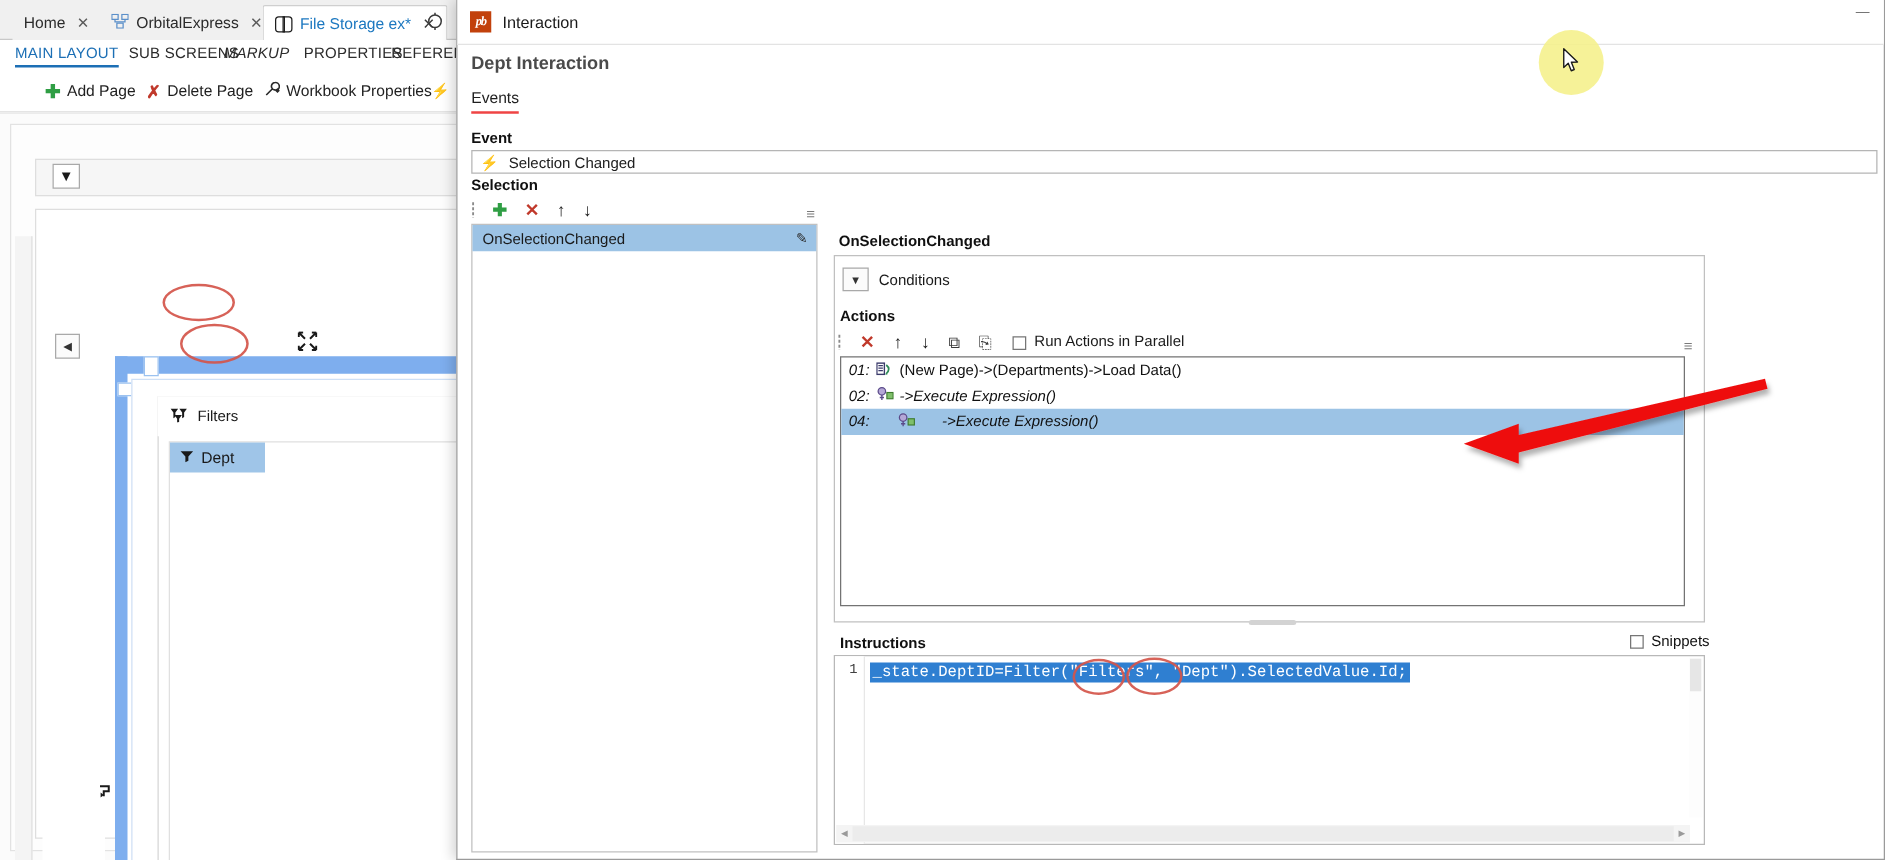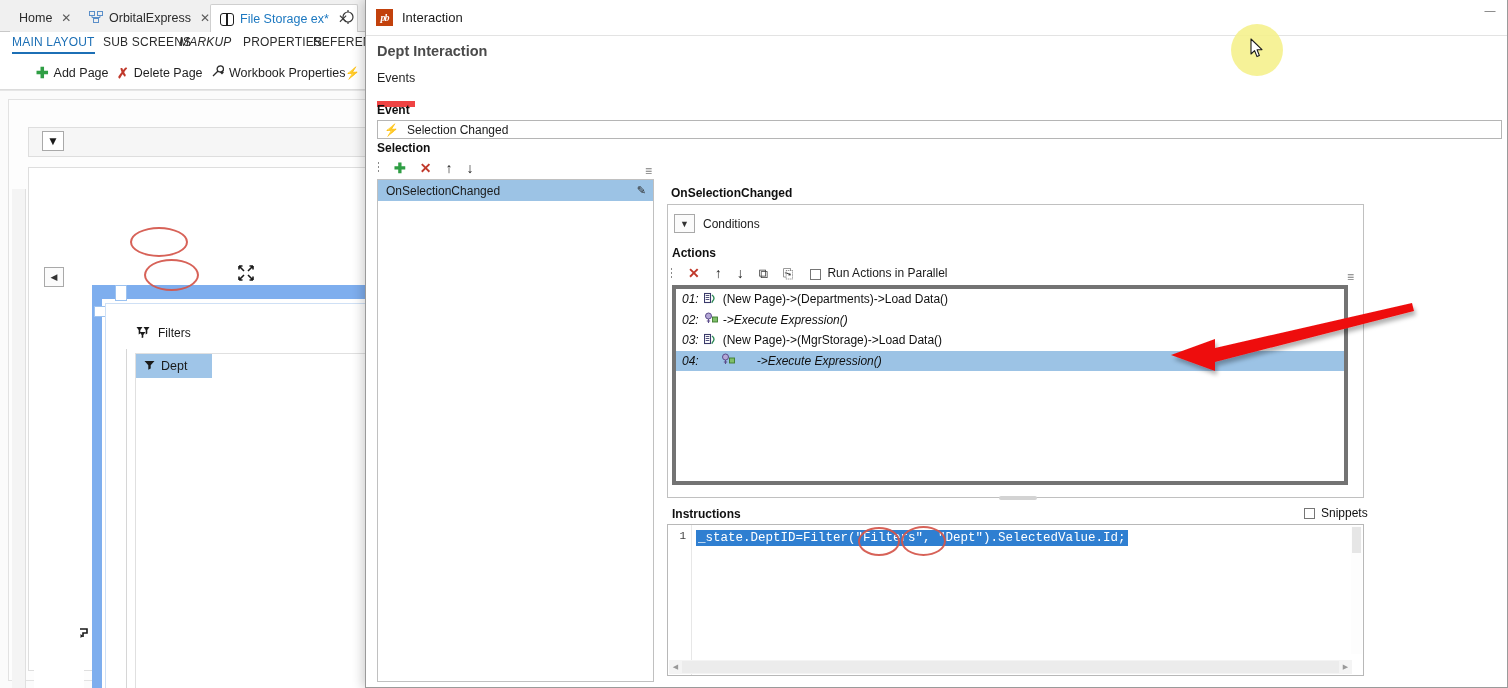--- a/index.html
+++ b/index.html
@@ -148,21 +148,21 @@
   .dlg-title .t { font-size: 13px; color: #1a1a1a; }
   .wincontrols { position:absolute; right: 6px; top: 2px; display:flex; gap: 2px; }
   .wc { width: 22px; height: 14px; display:flex; align-items:flex-end; justify-content:center;
         color:#6a6a6a; font-size: 11px; }
 
   .dlg-heading {
     position:absolute; left: 11px; top: 43px;
     font-size: 14.5px; font-weight: bold; color: #4a4a4a;
   }
   .dlg-tabs { position:absolute; left: 11px; top: 71px; }
-  .dtab { font-size: 12.5px; color: #1f1f1f; padding-bottom: 16px; border-bottom: 6px solid #ef4444; }
+  .dtab { font-size: 12.5px; color: #1f1f1f; padding-bottom: 4px; border-bottom: 2px solid #ef4444; }
 
   .lbl-bold { font-size: 12px; font-weight: bold; color: #101010; }
 
   .event-label { position:absolute; left: 11px; top: 103px; }
   .event-field {
     position:absolute; left: 11px; top: 120px; width: 1125px; height: 19px;
     background:#ffffff; border: 1px solid #b5b5b5;
     display:flex; align-items:center; gap: 8px; padding-left: 6px;
     font-size: 12px; color: #202020;
   }
@@ -188,21 +188,21 @@
     background:#ffffff; border: 1px solid #c0c0c0;
   }
   .cond-row { position:absolute; left: 308px; top: 214px; display:flex; align-items:center; gap: 8px; }
   .cond-btn { width: 21px; height: 19px; background:#fbfbfb; border:1px solid #a9a9a9; display:flex; align-items:center; justify-content:center; font-size: 9px; color:#333;}
   .actions-label { position:absolute; left: 306px; top: 246px; }
   .act-toolbar { position:absolute; left: 304px; top: 263px; width: 680px; height: 20px; display:flex; align-items:center; gap: 15px; }
   .act-eq { position:absolute; left: 981px; top: 270px; font-size: 12px; color:#7a7a7a; }
   .chkbox { width: 11px; height: 11px; border: 1px solid #767676; background:#fff; display:inline-block; }
   .act-list {
     position:absolute; left: 306px; top: 285px; width: 676px; height: 200px;
-    background:#ffffff; border: 4px solid #737373;
+    background:#ffffff; border: 1px solid #737373;
   }
   .act-row {
     height: 20.5px; display:flex; align-items:center; gap: 5px;
     padding-left: 6px; font-size: 12px; color: #101010; white-space: nowrap;
   }
   .act-row.sel { background: #9cc3e5; gap: 22px; }
   .act-num { font-style: italic; }
   .act-txt.ital { font-style: italic; }
 
   .splitter { position:absolute; left: 301px; top: 494px; width: 697px; height: 8px; }
@@ -460,32 +460,20 @@
         <span class="act-num">02:</span>
         <span class="ic">
           <svg width="14" height="12" viewBox="0 0 14 12">
               <circle cx="4.5" cy="4" r="3" fill="#b4a7d6" stroke="#5b4b8a" stroke-width="1"></circle>
               <path d="M4.5 7 v4 M2.8 9 h3.4" stroke="#5b4b8a" stroke-width="1.1"></path>
               <rect x="8.5" y="5" width="5" height="5" fill="#7fbf6a" stroke="#3d7a2e" stroke-width=".9"></rect>
             </svg>
         </span>
         <span class="act-txt ital">-&gt;Execute Expression()</span>
       </div>
-      <div class="act-row">
-        <span class="act-num">03:</span>
-        <span class="ic">
-          <svg width="14" height="12" viewBox="0 0 14 12">
-              <rect x="0.5" y="1.5" width="6" height="9" fill="#fff" stroke="#3a3a6a" stroke-width="1.1"></rect>
-              <path d="M1.7 3.5 h3.6 M1.7 5.5 h3.6 M1.7 7.5 h3.6" stroke="#3a3a6a" stroke-width=".9"></path>
-              <path d="M8 3 q4 3 0 7" stroke="#2e8b57" stroke-width="1.4" fill="none"></path>
-              <path d="M8.5 9.2 l-1.6 1.2 l2 .4 z" fill="#2e8b57"></path>
-            </svg>
-        </span>
-        <span class="act-txt">(New Page)-&gt;(MgrStorage)-&gt;Load Data()</span>
-      </div>
       <div class="act-row sel">
         <span class="act-num">04:</span>
         <span class="ic">
           <svg width="14" height="12" viewBox="0 0 14 12">
               <circle cx="4.5" cy="4" r="3" fill="#b4a7d6" stroke="#5b4b8a" stroke-width="1"></circle>
               <path d="M4.5 7 v4 M2.8 9 h3.4" stroke="#5b4b8a" stroke-width="1.1"></path>
               <rect x="8.5" y="5" width="5" height="5" fill="#7fbf6a" stroke="#3d7a2e" stroke-width=".9"></rect>
             </svg>
         </span>
         <span class="act-txt ital">-&gt;Execute Expression()</span>

